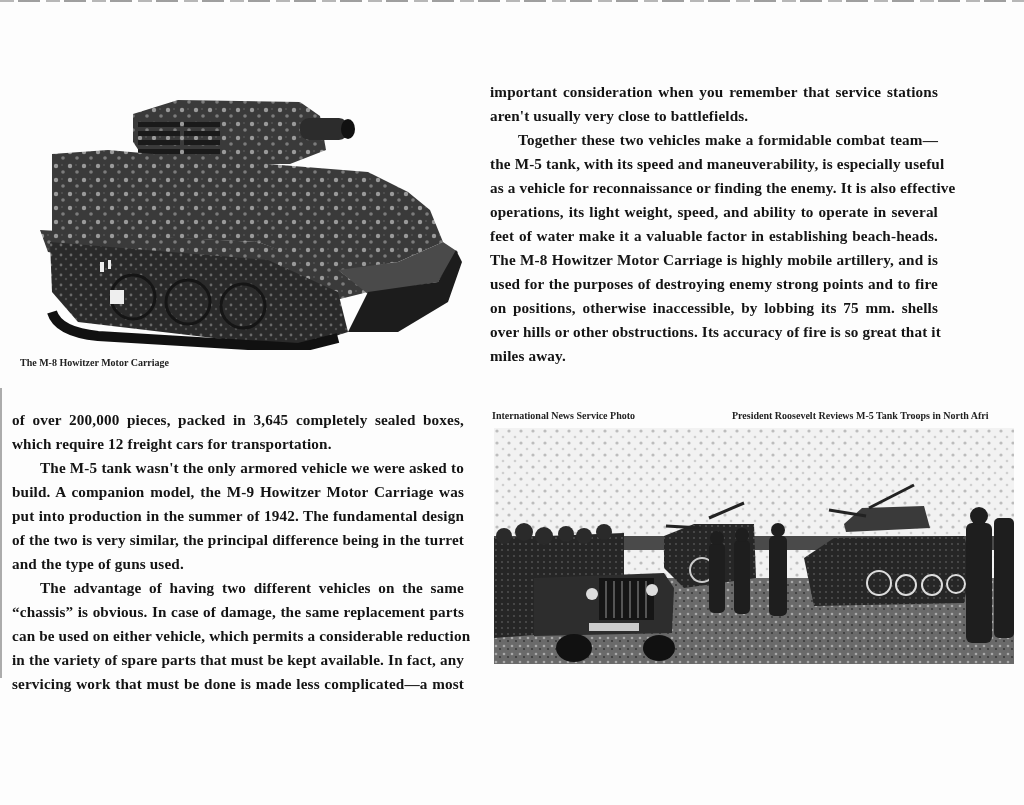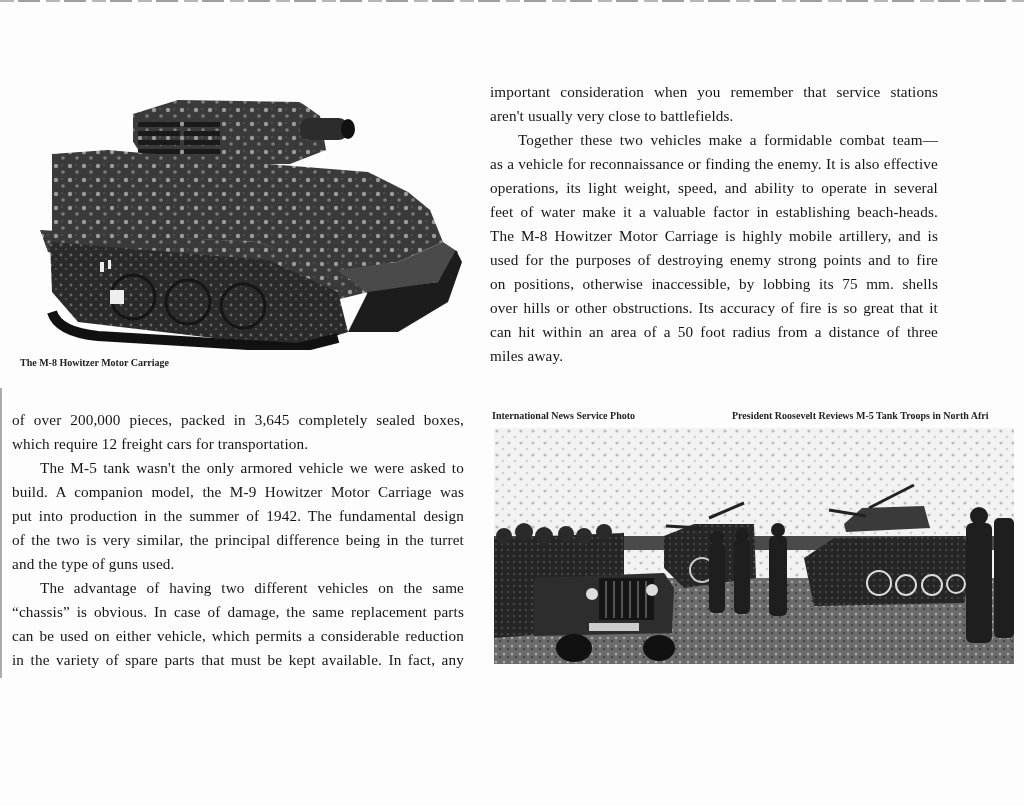--- a/index.html
+++ b/index.html
@@ -8,21 +8,21 @@
     background: #fdfdfd;
     font-family: "DejaVu Serif", "Liberation Serif", serif;
     color: #141414;
   }
   .topline { position: absolute; left: 0; top: 0; width: 1024px; height: 2px;
     background: repeating-linear-gradient(90deg, #999 0 14px, #fff 14px 18px, #777 18px 40px, #fff 40px 46px); opacity: .7; }
   .leftline { position: absolute; left: 0; top: 388px; width: 2px; height: 290px; background: #777; opacity: .6; }
 
   .body-text {
     position: absolute; font-family: "Liberation Serif", "DejaVu Serif", serif;
-    font-size: 15.2px; line-height: 24px; text-align: justify; font-weight: normal;
+    font-size: 15.2px; line-height: 24px; text-align: justify; font-weight: bold;
     letter-spacing: 0.15px; color: #141414;
   }
   .line { display: block; text-align: justify; text-align-last: justify; white-space: nowrap; }
   .line.last { text-align-last: left; }
 
   .col-left { left: 12px; top: 408px; width: 452px; }
   .col-right { left: 490px; top: 80px; width: 448px; }
 
   .caption {
     position: absolute; font-family: "Liberation Serif", "DejaVu Serif", serif;
@@ -104,34 +104,35 @@
   <span class="line last">which require 12 freight cars for transportation.</span>
   <span class="line" style="text-indent:28px">The M-5 tank wasn't the only armored vehicle we were asked to</span>
   <span class="line">build. A companion model, the M-9 Howitzer Motor Carriage was</span>
   <span class="line">put into production in the summer of 1942. The fundamental design</span>
   <span class="line">of the two is very similar, the principal difference being in the turret</span>
   <span class="line last">and the type of guns used.</span>
   <span class="line" style="text-indent:28px">The advantage of having two different vehicles on the same</span>
   <span class="line">“chassis” is obvious. In case of damage, the same replacement parts</span>
   <span class="line">can be used on either vehicle, which permits a considerable reduction</span>
   <span class="line">in the variety of spare parts that must be kept available. In fact, any</span>
+  <span class="line">servicing work that must be done is made less complicated—a most</span>
 </div>
 
 <div class="body-text col-right">
   <span class="line">important consideration when you remember that service stations</span>
   <span class="line last">aren't usually very close to battlefields.</span>
   <span class="line" style="text-indent:28px">Together these two vehicles make a formidable combat team—</span>
+  <span class="line">the M-5 tank, with its speed and maneuverability, is especially useful</span>
   <span class="line">as a vehicle for reconnaissance or finding the enemy. It is also effective</span>
   <span class="line">operations, its light weight, speed, and ability to operate in several</span>
   <span class="line">feet of water make it a valuable factor in establishing beach-heads.</span>
   <span class="line">The M-8 Howitzer Motor Carriage is highly mobile artillery, and is</span>
   <span class="line">used for the purposes of destroying enemy strong points and to fire</span>
   <span class="line">on positions, otherwise inaccessible, by lobbing its 75 mm. shells</span>
   <span class="line">over hills or other obstructions. Its accuracy of fire is so great that it</span>
-  <span class="line">can hit within an area of a 50 foot radius from a distance of three</span>
   <span class="line last">miles away.</span>
 </div>
 
 <div class="caption cap-credit">International News Service Photo</div>
 <div class="caption cap-roosevelt">President Roosevelt Reviews M-5 Tank Troops in North Afri</div>
 
 <div class="photo photo-jeep">
   <svg width="520" height="236" viewBox="0 0 520 236" xmlns="http://www.w3.org/2000/svg">
     <defs>
       <pattern id="sky" width="12" height="12" patternUnits="userSpaceOnUse">

